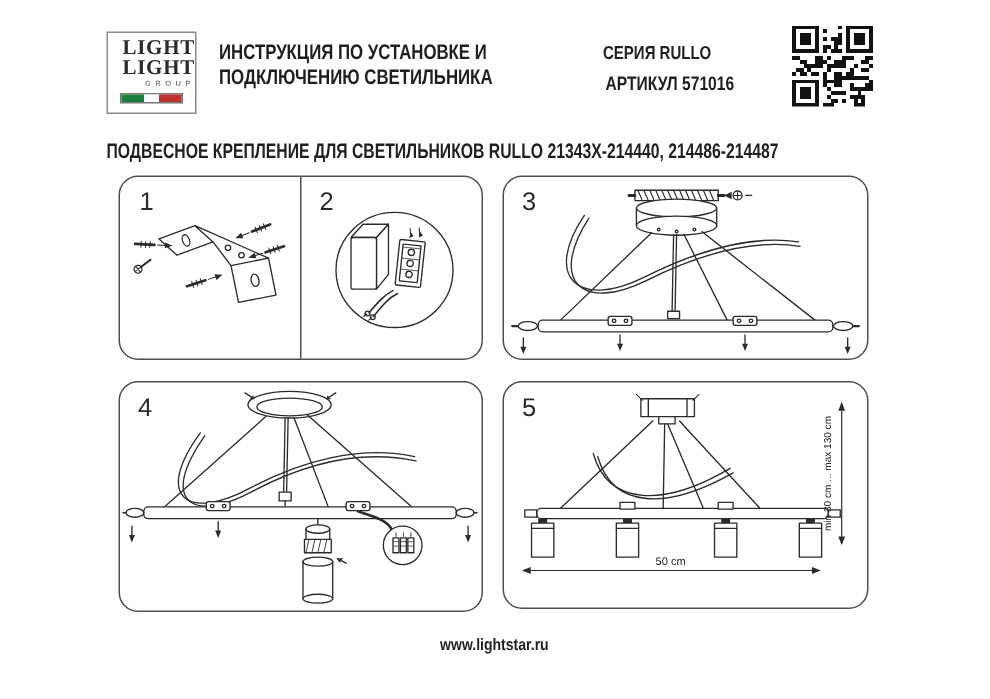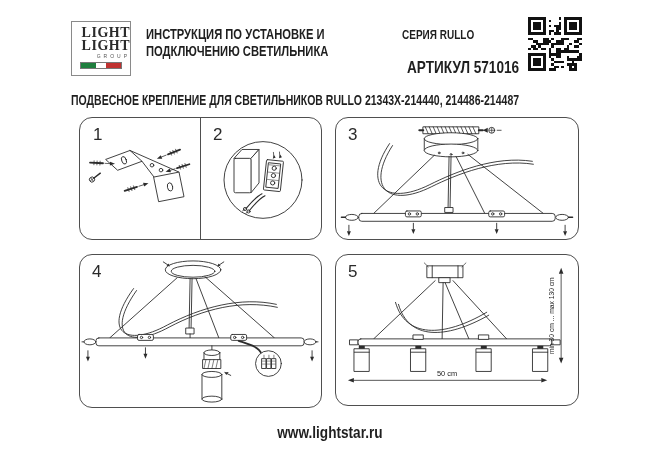--- a/index.html
+++ b/index.html
@@ -16,21 +16,21 @@
   .logo-flag span{display:block;height:100%;}
   .flag-green{flex:0 0 38%;background:var(--flag-green,#1e7e3e);}
   .flag-white{flex:0 0 24%;background:#fff;}
   .flag-red{flex:0 0 38%;background:var(--flag-red,#bf3231);}
 
   
   .title{position:absolute;left:146px;top:26px;font-weight:700;font-size:14px;
          line-height:16.5px;white-space:nowrap;transform:scaleX(.8);transform-origin:0 0;}
   .series-block{position:absolute;left:393px;top:28px;width:130px;text-align:left;}
   .series-line{font-weight:700;font-size:12.5px;white-space:nowrap;}
-  .article-line{font-weight:700;font-size:17px;margin-top:16px;white-space:nowrap;}
+  .article-line{font-weight:700;font-size:13px;margin-top:6px;white-space:nowrap;}
   .sq{display:inline-block;transform:scaleX(.8);transform-origin:center;}
   .qr{position:absolute;left:528px;top:17px;width:54px;height:54px;}
 
   .subtitle{position:absolute;left:71px;top:92px;font-weight:700;font-size:14px;
             white-space:nowrap;transform:scaleX(.75);transform-origin:0 0;}
 
   
   .panel{position:absolute;border:1.3px solid var(--panel-border,#4f4f4f);
          border-radius:13px;background:#fff;box-sizing:border-box;}
   #box12{left:79px;top:117px;width:243px;height:123px;}
@@ -39,21 +39,21 @@
   #box5{left:335px;top:254px;width:244px;height:152px;}
   .vdivider{position:absolute;left:120px;top:0;bottom:0;width:0;border-left:1.3px solid var(--panel-border,#4f4f4f);}
   .step-num{position:absolute;font-size:17px;font-weight:400;color:#2a2a2a;z-index:2;}
   .diagram{position:absolute;inset:0;width:100%;height:100%;color:var(--line,#2b2b2b);}
   .half{position:absolute;top:0;height:100%;}
   .dk{fill:currentColor;stroke:none;}
   .wf{fill:#fff;}
   .dimtxt{font-family:"Liberation Sans",sans-serif;font-weight:400;fill:#222;}
 
   .footer{position:absolute;left:0;top:424px;width:100%;text-align:center;
-          font-weight:700;font-size:16px;}
+          font-weight:700;font-size:11px;}
 </style>
 </head>
 <body>
 
 <div id="page">
 
   <div class="logo-box">
     <div class="logo-word">LIGHT</div>
     <div class="logo-word">LIGHT</div>
     <div class="logo-group">GROUP</div>

